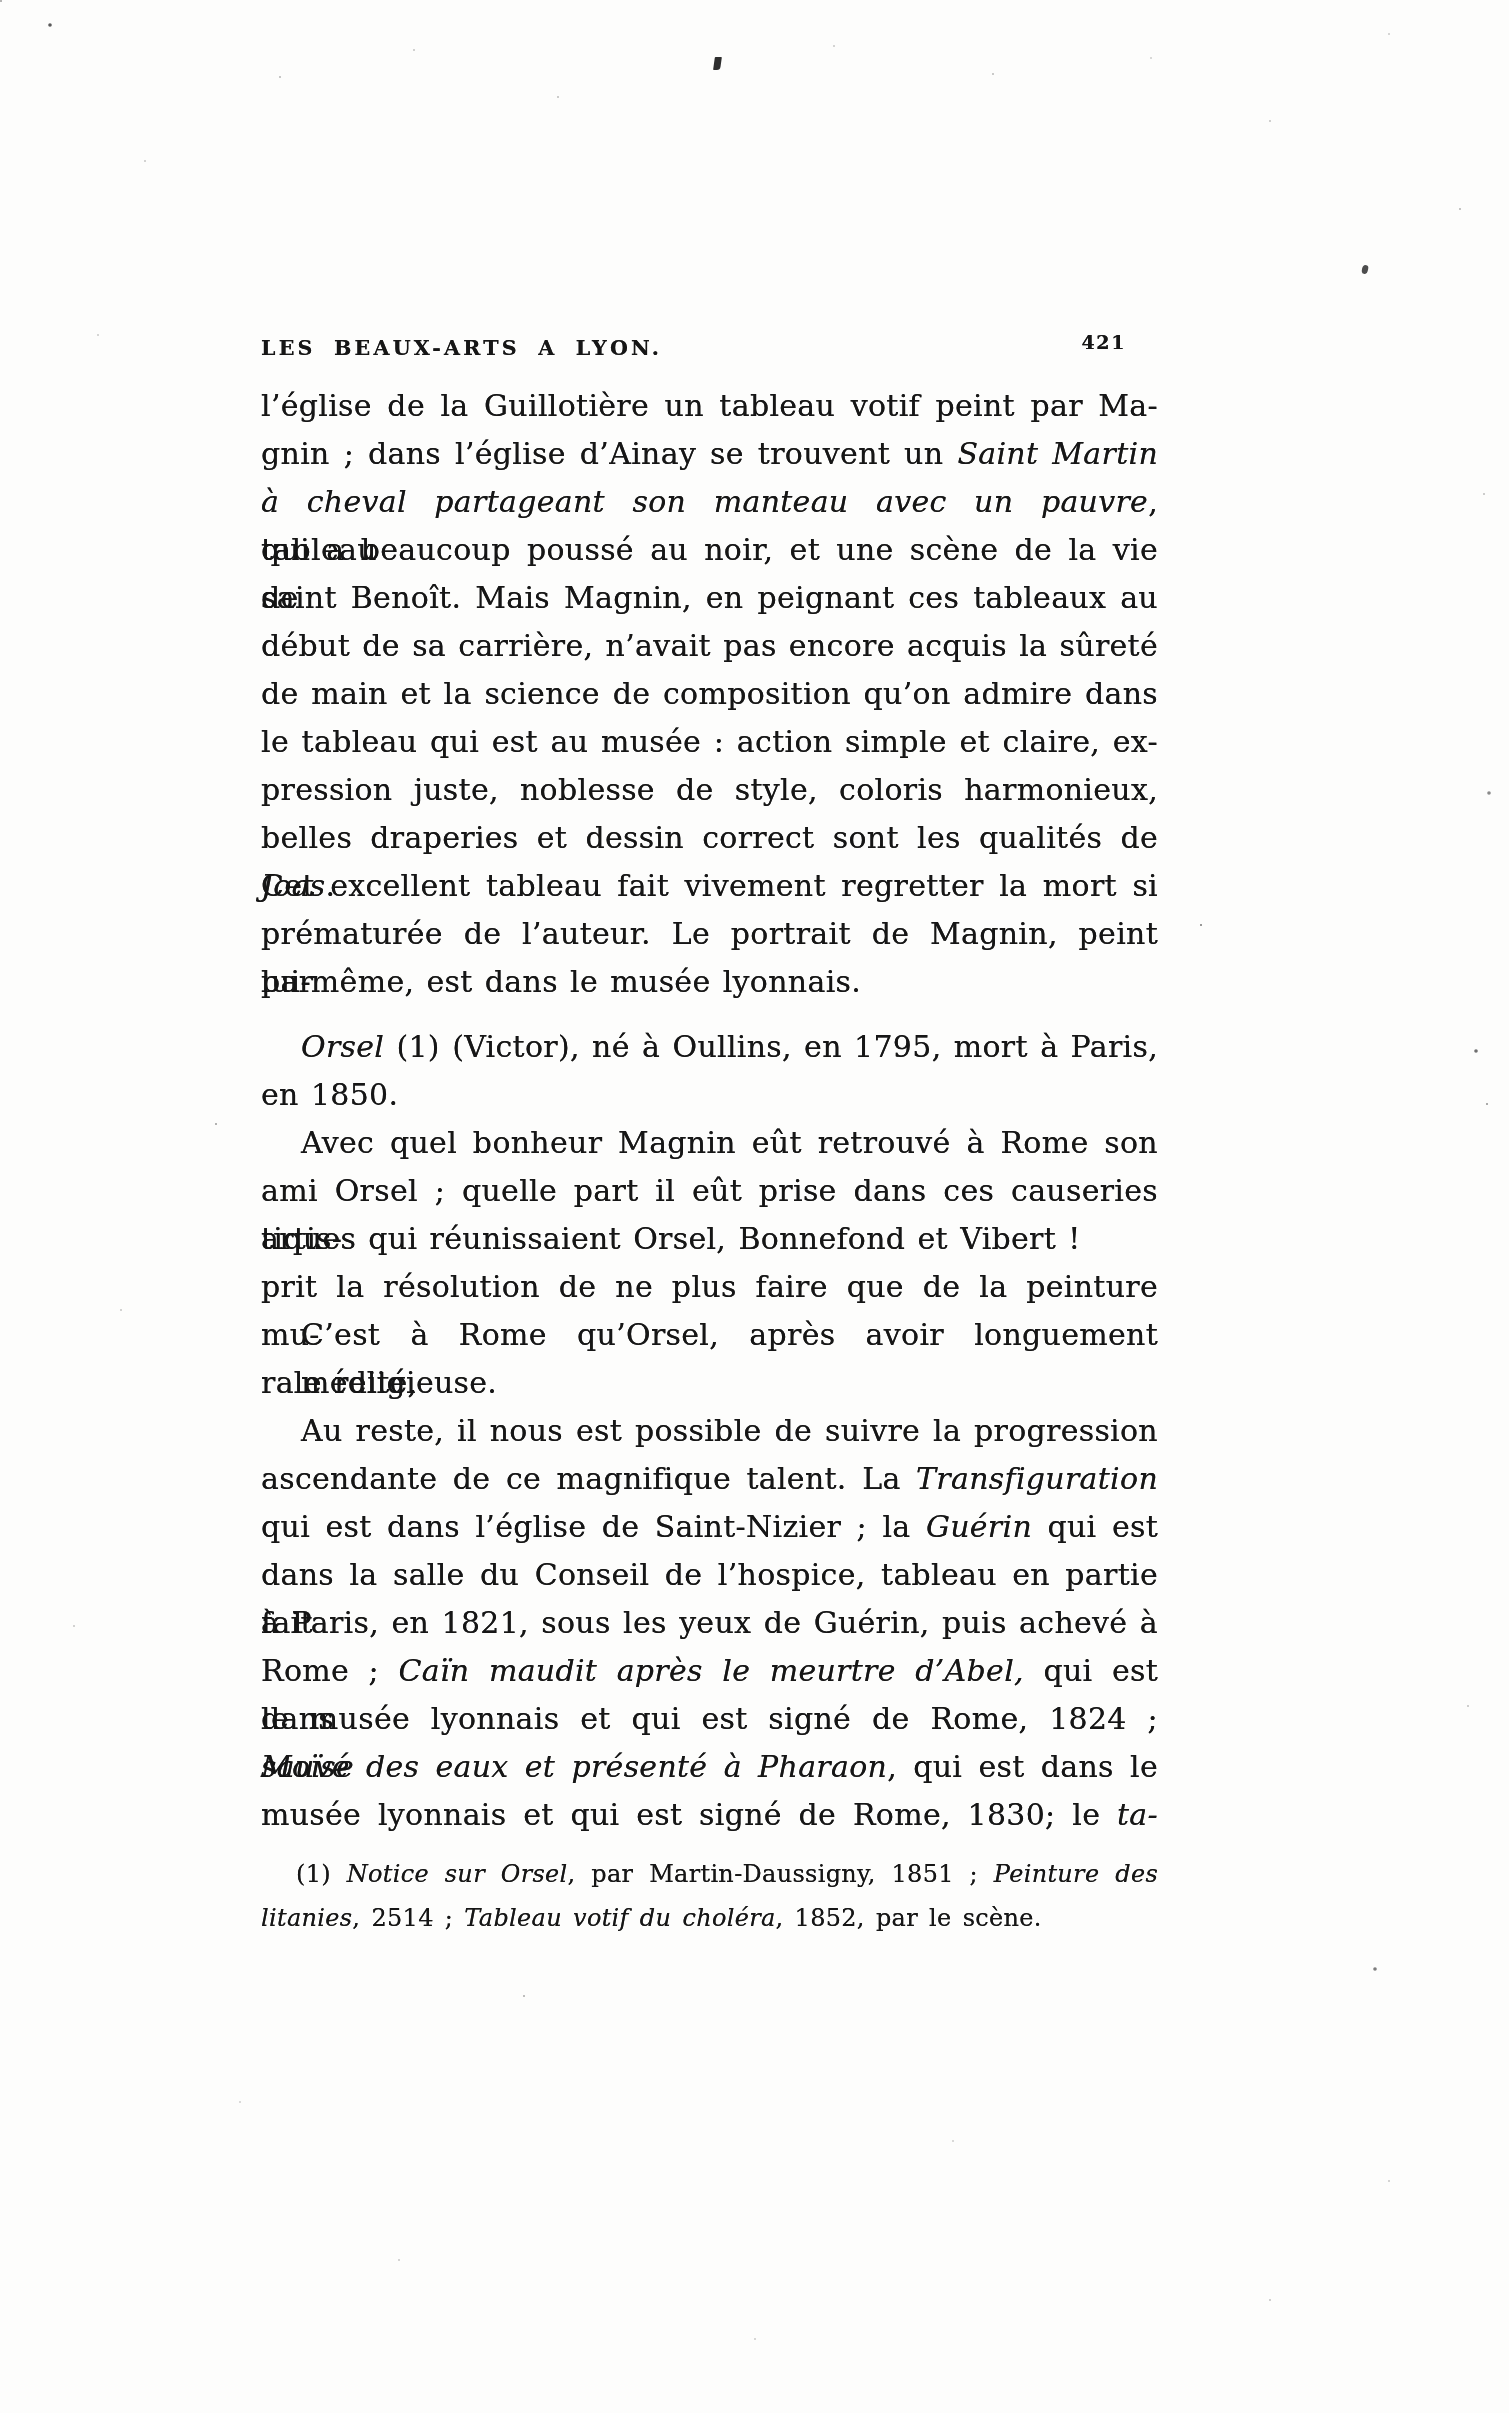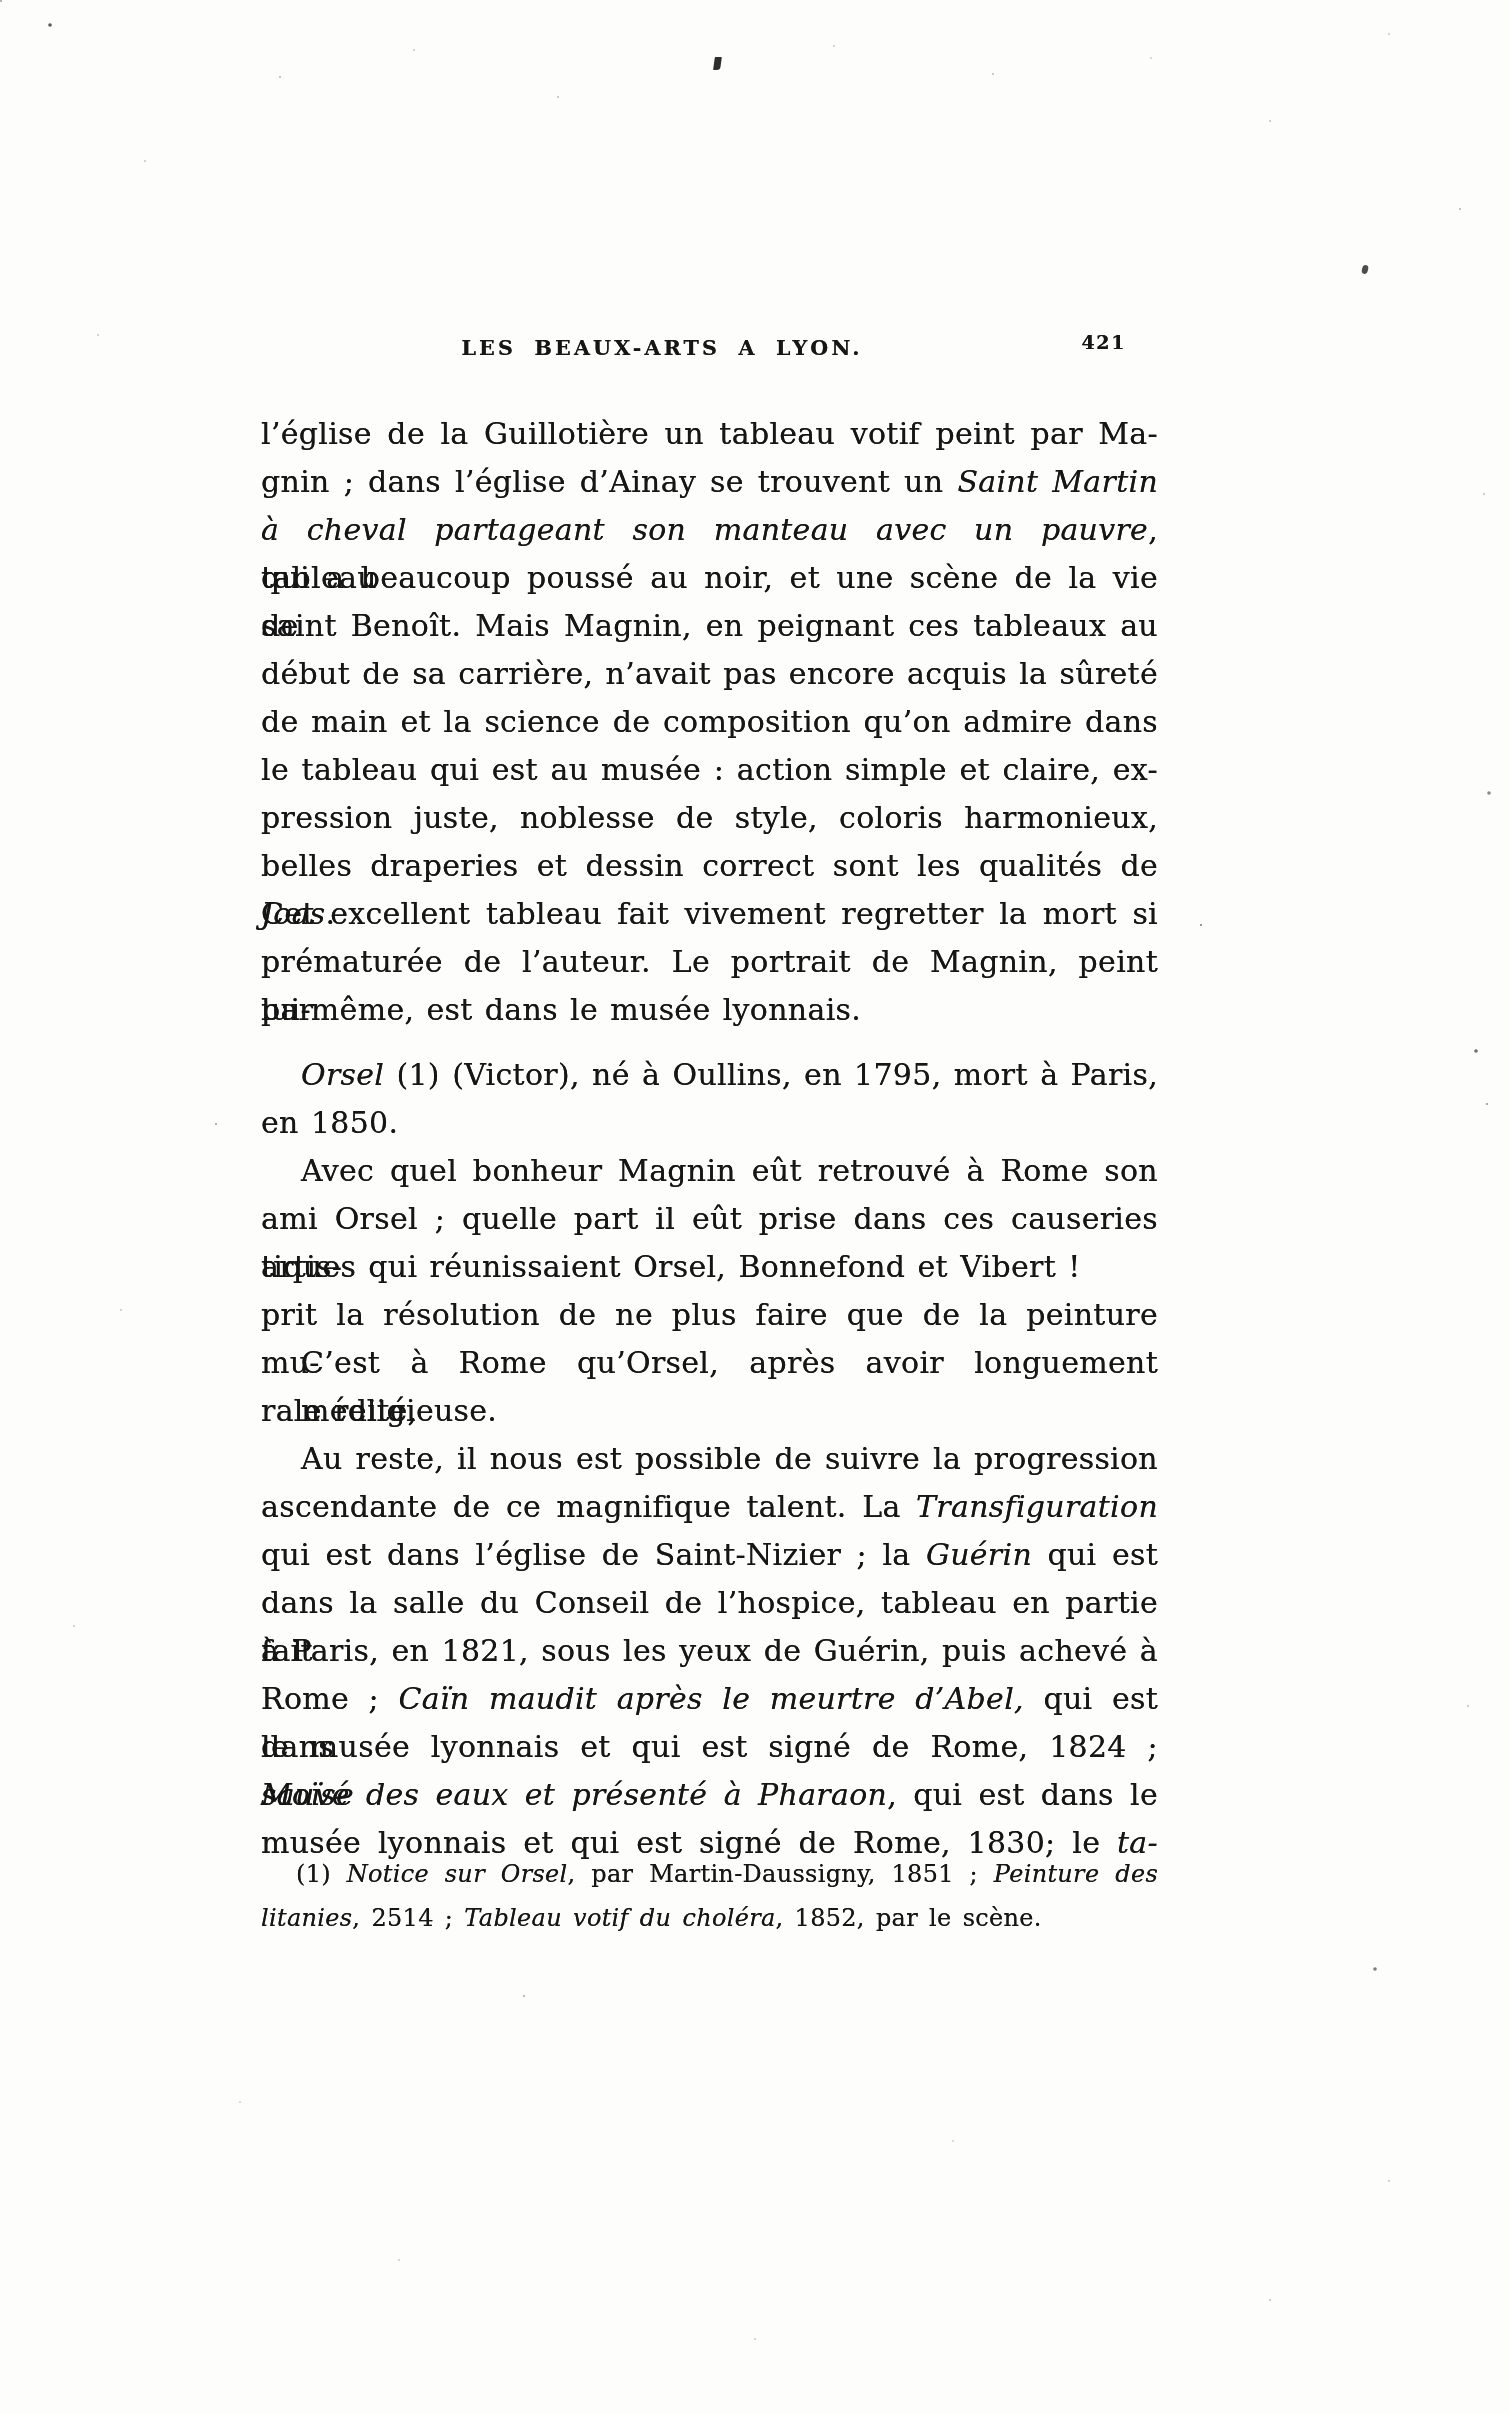--- a/index.html
+++ b/index.html
@@ -15,21 +15,21 @@
   }
 
   
   .running-head {
     position: absolute;
     left: 261px; top: 336px;
     width: 897px; height: 35px;
   }
   .head-title {
     display: block;
-    text-align: center;
+    text-align: left;
     font-size: 20.6px;
     font-weight: bold;
     letter-spacing: 3.2px;
     word-spacing: 8px;
     padding-right: 95px; 
     text-shadow: 0 0 0.5px rgba(0,0,0,.75);
   }
   .folio {
     position: absolute;
     right: 32px; top: -4.8px;
@@ -37,21 +37,20 @@
     font-weight: bold;
     letter-spacing: 1.6px;
     text-shadow: 0 0 0.5px rgba(0,0,0,.75);
   }
 
   
   .body-block {
     position: absolute;
     left: 261px; top: 382px;
     width: 897px;
-    margin-top: 28px;
   }
   .line {
     height: 48px;
     line-height: 48px;
     font-size: 30px;
     letter-spacing: 0.3px;
     word-spacing: 2.4px;
     white-space: nowrap;
     text-shadow: 0 0 0.6px rgba(10,10,10,.8);
   }

